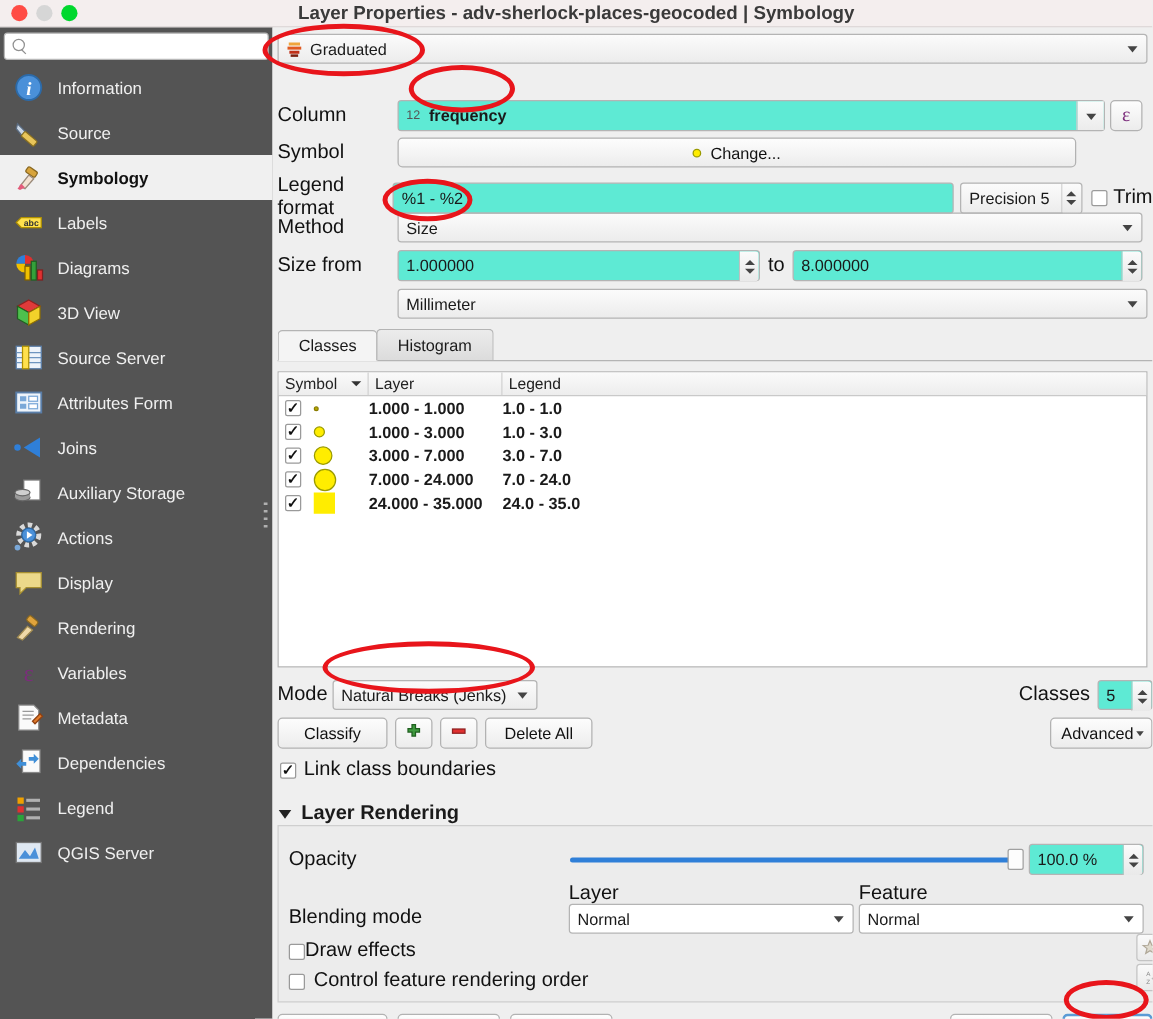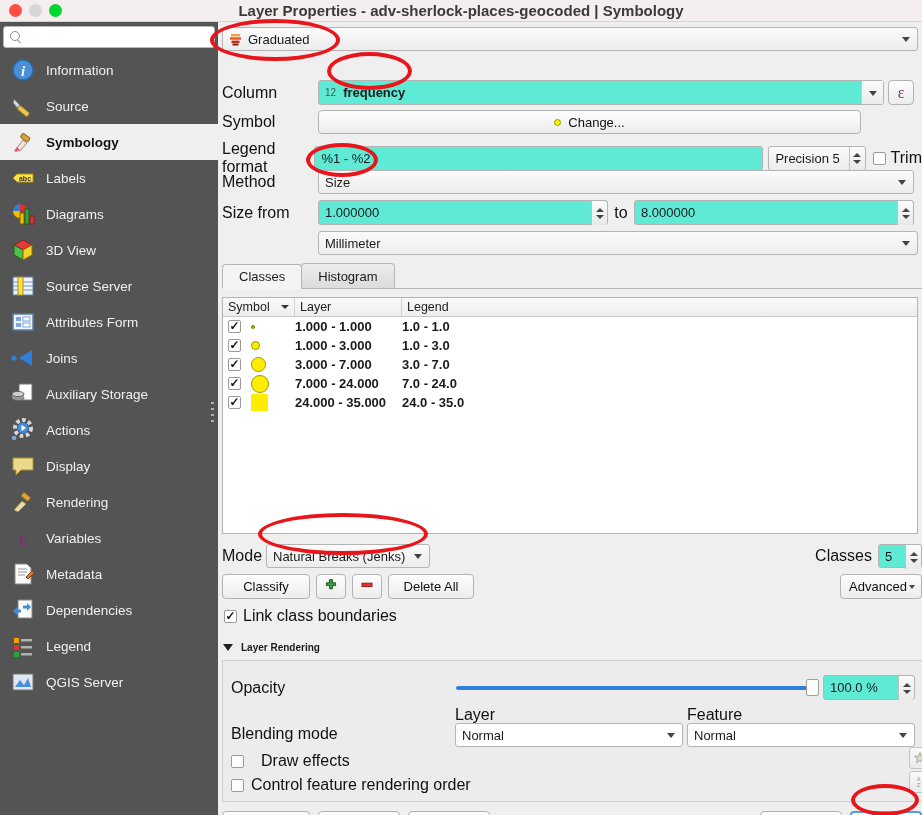--- a/index.html
+++ b/index.html
@@ -568,21 +568,21 @@
       </div>
     </div>
 
     <div style="position:absolute; left:6px; top:585px; display:flex; align-items:center; gap:6px;">
       <span class="cb on"></span>
       <span class="lbl">Link class boundaries</span>
     </div>
 
     <div style="position:absolute; left:5px; top:620px; display:flex; align-items:center; gap:8px;">
       <span style="width:0;height:0;border-left:5.5px solid transparent;border-right:5.5px solid transparent;border-top:7px solid #222;"></span>
-      <span style="font-weight:bold;font-size:10px;">Layer Rendering</span>
+      <span style="font-weight:bold;font-size:16px;">Layer Rendering</span>
     </div>
 
     <div class="grpbox" style="position:absolute; left:4px; top:638px; width:716px; height:142px;">
 
       <div style="position:absolute;left:8px;top:14px;display:flex;align-items:center;width:684px;">
         <span class="lbl" style="width:225px;">Opacity</span>
         <div style="flex:1;position:relative;height:17px;display:flex;align-items:center;padding-right:10px;">
           <div class="slider-track" style="width:100%;">
             <div class="slider-handle"></div>
           </div>
@@ -601,21 +601,21 @@
       <div class="ctl" style="position:absolute;left:232px;top:62px;width:228px;height:24px;background:#fff;">
         <span>Normal</span>
         <span class="arrow-dn"></span>
       </div>
       <span class="lbl" style="position:absolute;left:464px;top:45px;">Feature</span>
       <div class="ctl" style="position:absolute;left:464px;top:62px;width:228px;height:24px;background:#fff;">
         <span>Normal</span>
         <span class="arrow-dn"></span>
       </div>
 
-      <div style="position:absolute;left:8px;top:91px;display:flex;align-items:center;gap:17px;">
+      <div style="position:absolute;left:8px;top:91px;display:flex;align-items:center;gap:0;">
         <span class="cb"></span>
         <span class="lbl">Draw effects</span>
       </div>
       <div class="iconbtn" style="position:absolute;right:6px;top:86px;">
         <svg width="14" height="14" viewBox="0 0 14 14">
             <path d="M7 1.5 L8.5 5.2 L12.4 5.4 L9.4 7.9 L10.4 11.7 L7 9.5 L3.6 11.7 L4.6 7.9 L1.6 5.4 L5.5 5.2 Z" fill="#dfdacd" stroke="#b0a898"></path>
           </svg>
       </div>
 
       <div style="position:absolute;left:8px;top:115px;display:flex;align-items:center;gap:7px;">

